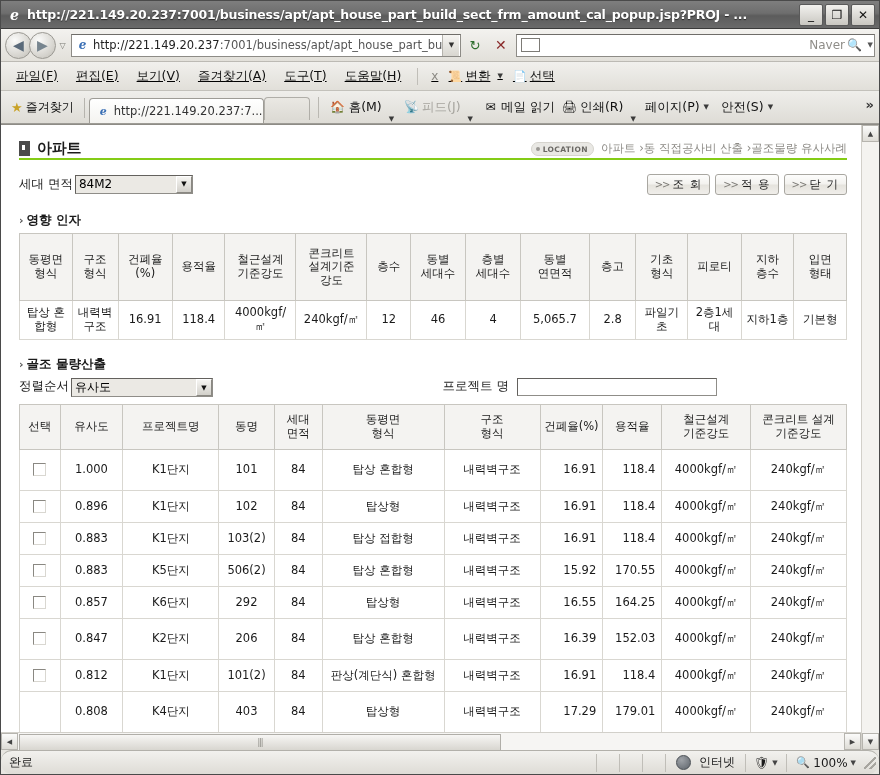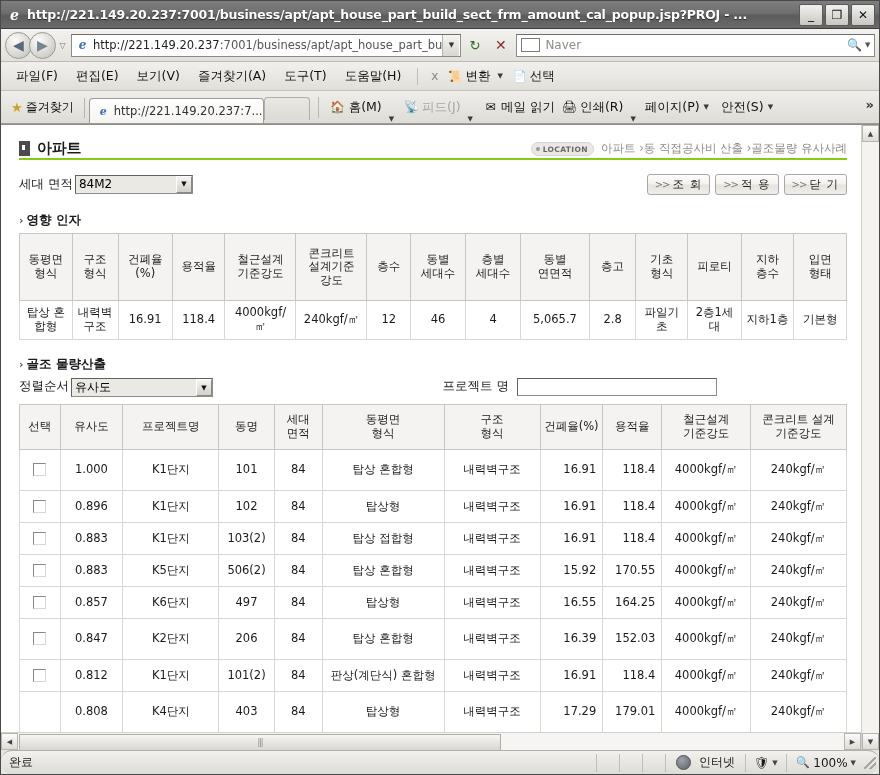--- a/index.html
+++ b/index.html
@@ -87,35 +87,36 @@
   .iconbtn{
     width:25px;height:23px;flex:0 0 25px;
     display:flex;align-items:center;justify-content:center;
     font-size:13px;color:#2e6e2e;margin-left:1px;
   }
   .iconbtn.x{color:#8a2b2b;font-weight:bold;font-size:14px;}
   .searchbox{
     flex:1 1 auto;height:23px;background:#fff;
     border:1px solid #8d8b86;border-top-color:#6f6d69;
     display:flex;align-items:center;padding:0 1px 0 4px;
-    box-sizing:border-box;margin-left:3px;
+    box-sizing:border-box;margin-left:3px;text-align:right;
   }
   .sb-logo{
     width:17px;height:12px;border:1px solid #7d7b76;margin-right:5px;flex:0 0 17px;
     background:#fff;
   }
   .sb-ph{flex:1 1 auto;color:#8f8d88;font-size:12px;}
   .sb-go{width:20px;display:flex;align-items:center;justify-content:center;color:#4a4a4a;font-size:12px;}
   .sb-go-d{width:8px;color:#555;font-size:7px;}
   
   .menubar{
     height:29px;flex:0 0 29px;
     background:linear-gradient(180deg,#f1f0ed,#e1dfd9);
     display:flex;align-items:center;padding:0 6px;box-sizing:border-box;
     border-bottom:1px solid #c3c1bb;
+    text-decoration:underline;
   }
   .menuitem{
     padding:2px 9px;font-size:12.5px;color:#111;white-space:nowrap;
   }
   .menusep{width:1px;height:17px;background:#c0beb8;margin:0 7px;}
   .mi-x{color:#8b8983;font-size:12px;padding:0 6px;}
   .cmdbtn{display:flex;align-items:center;font-size:12.5px;color:#111;padding:0 3px;white-space:nowrap;}
   .cmd-ico{
     width:16px;height:16px;margin-right:2px;flex:0 0 16px;
     display:flex;align-items:center;justify-content:center;font-size:11px;
@@ -614,21 +615,21 @@
                   <td>내력벽구조</td>
                   <td class="num">15.92</td>
                   <td class="num">170.55</td>
                   <td>4000kgf/㎡</td>
                   <td>240kgf/㎡</td>
                 </tr>
                 <tr>
                   <td><span class="cb"></span></td>
                   <td>0.857</td>
                   <td>K6단지</td>
-                  <td>497</td>
+                  <td>292</td>
                   <td>84</td>
                   <td>탑상형</td>
                   <td>내력벽구조</td>
                   <td class="num">16.55</td>
                   <td class="num">164.25</td>
                   <td>4000kgf/㎡</td>
                   <td>240kgf/㎡</td>
                 </tr>
                 <tr class="tall">
                   <td><span class="cb"></span></td>

